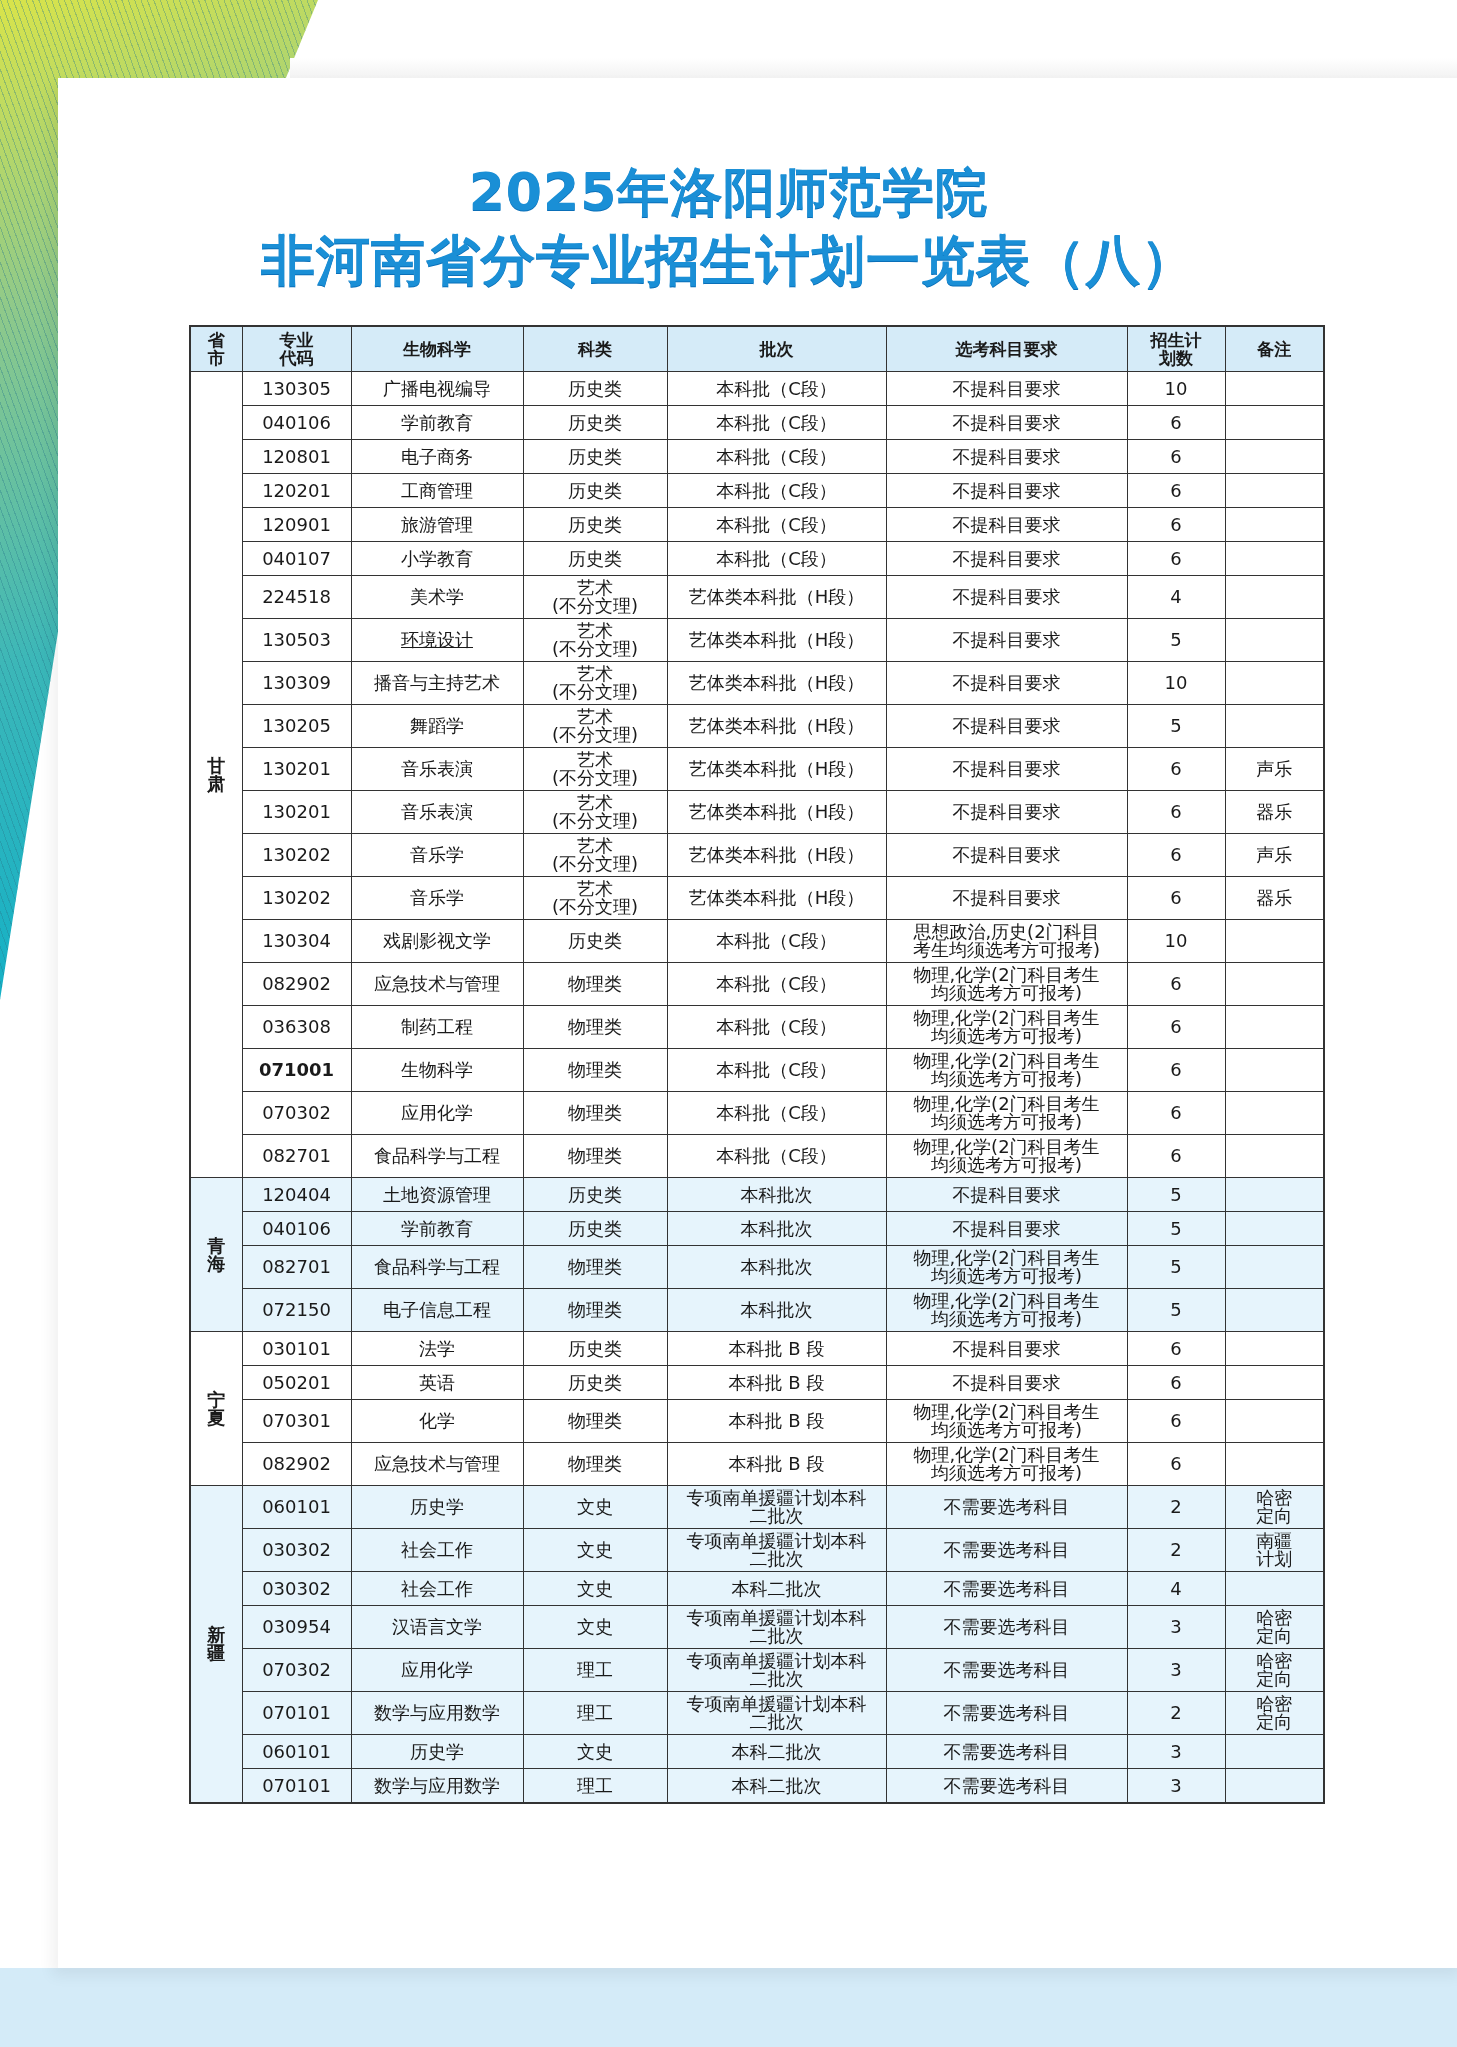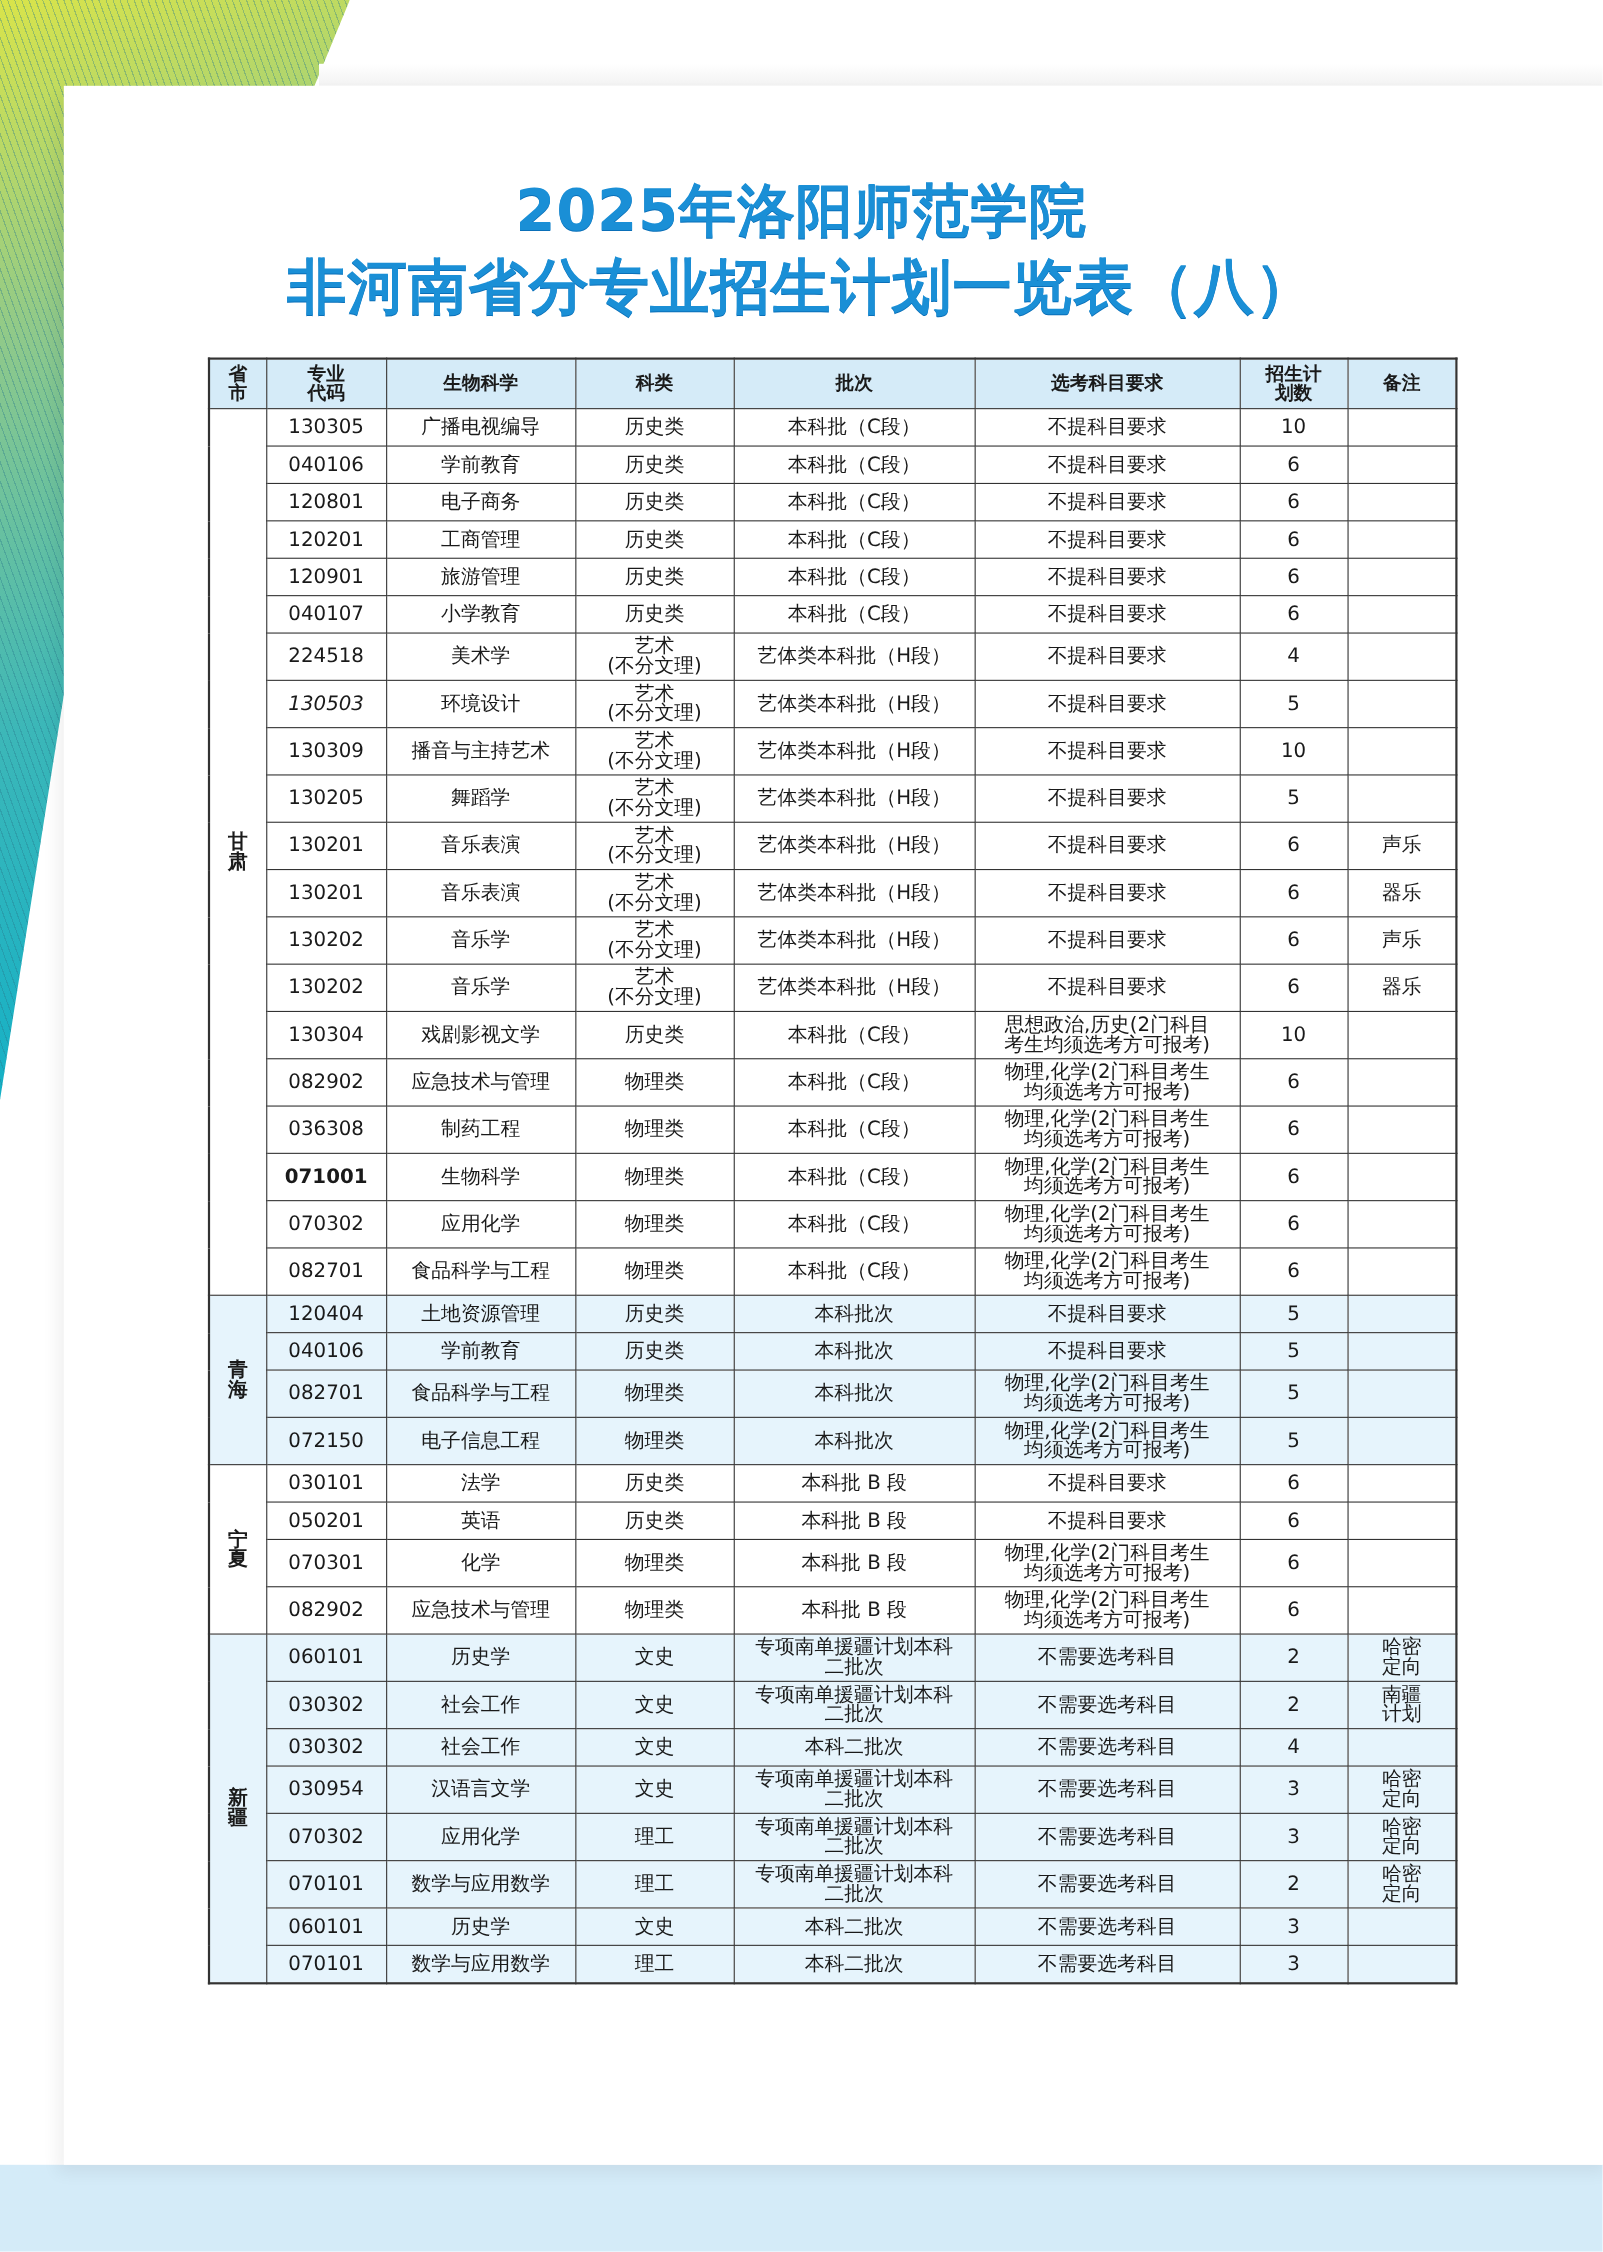--- a/index.html
+++ b/index.html
@@ -157,22 +157,22 @@
         <td style="white-space: pre-line;">224518</td>
         <td style="white-space: pre-line;">美术学</td>
         <td class="small" style="white-space: pre-line;">艺术
 (不分文理)</td>
         <td style="white-space: pre-line;">艺体类本科批（H段）</td>
         <td style="white-space: pre-line;">不提科目要求</td>
         <td style="white-space: pre-line;">4</td>
         <td style="white-space: pre-line;"></td>
       </tr>
       <tr class="r2 white">
-        <td style="white-space: pre-line; font-style: italic;">130503</td>
-        <td style="white-space: pre-line;">环境设计</td>
+        <td style="white-space: pre-line;">130503</td>
+        <td style="white-space: pre-line; text-decoration: underline;">环境设计</td>
         <td class="small" style="white-space: pre-line;">艺术
 (不分文理)</td>
         <td style="white-space: pre-line;">艺体类本科批（H段）</td>
         <td style="white-space: pre-line;">不提科目要求</td>
         <td style="white-space: pre-line;">5</td>
         <td style="white-space: pre-line;"></td>
       </tr>
       <tr class="r2 white">
         <td style="white-space: pre-line;">130309</td>
         <td style="white-space: pre-line;">播音与主持艺术</td>

